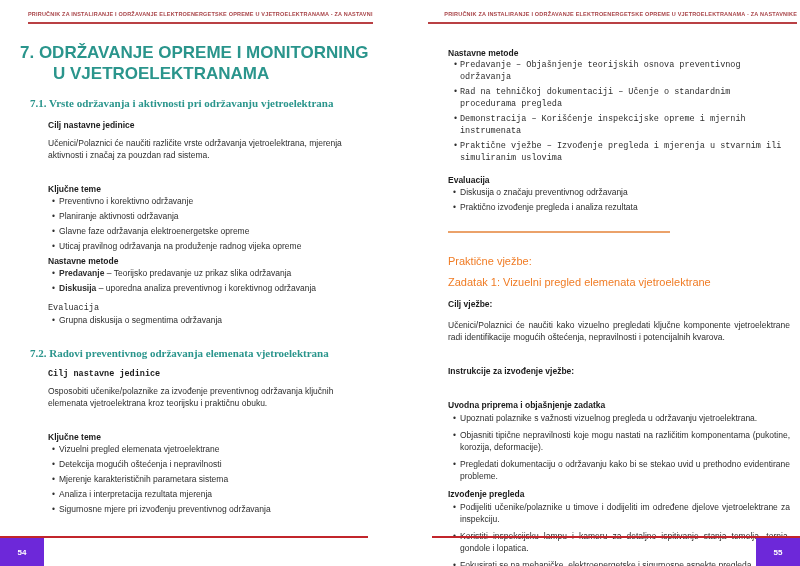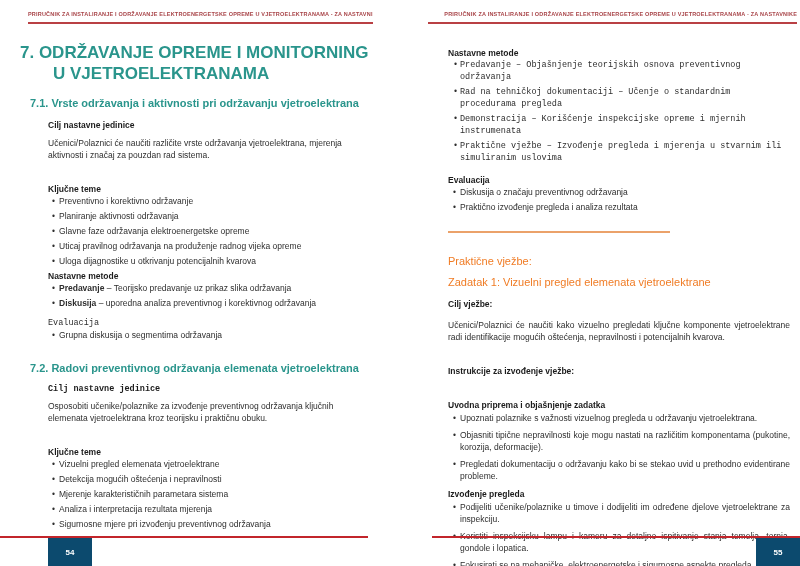--- a/index.html
+++ b/index.html
@@ -17,32 +17,32 @@
     letter-spacing:.2px;border-bottom:2px solid #b94044;padding-bottom:5px;white-space:nowrap;overflow:hidden;
   }
   .page-left .run-head{left:28px;right:27px;text-align:left;}
   .page-right .run-head{left:28px;right:3px;text-align:right;}
 
   
   .foot-line{position:absolute;top:536px;height:2px;background:#c2252b;}
   .page-left .foot-line{left:0;width:368px;}
   .page-right .foot-line{left:32px;right:0;}
   .page-num{
-    position:absolute;top:538px;width:44px;height:28px;background:#0c4a6e;color:#ffffff;
-    font-size:8px;font-weight:bold;display:flex;align-items:center;justify-content:center;margin-left:48px;
+    position:absolute;top:538px;width:44px;height:28px;background:#6d28d9;color:#ffffff;
+    font-size:8px;font-weight:bold;display:flex;align-items:center;justify-content:center;
   }
   .page-left .page-num{left:0;}
   .page-right .page-num{right:0;}
 
   
   .chapter-title{
     margin:42px 15px 0 20px;padding-left:33px;text-indent:-33px;
     color:#2a958c;font-size:17px;line-height:21px;font-weight:bold;
   }
-  .section-title{margin:0 26px 0 30px;color:#2a958c;font-size:11px;line-height:14px;font-weight:bold;}
+  .section-title{margin:0 26px 0 30px;color:#2a958c;font-size:11px;line-height:14px;font-weight:bold;font-family:Liberation Serif, serif;}
   .st-71{margin-top:12px;}
   .st-72{margin-top:20px;}
 
   .label{margin:0 26px 0 48px;font-size:8.5px;line-height:12px;font-weight:bold;color:#1c1c1c;}
   .label-reg{font-weight:normal;color:#2e2e2e;}
   .body{margin:0 27px 0 48px;font-size:8.5px;line-height:12px;}
 
   ul.bullets{list-style:none;margin:0 27px 0 52px;padding:0;font-size:8.5px;}
   ul.bullets li{position:relative;padding-left:7px;line-height:12px;margin-bottom:3px;}
   ul.bullets li::before{content:"\2022";position:absolute;left:0;top:0;}
@@ -79,21 +79,20 @@
 
     <p class="label mt9">Cilj nastavne jedinice</p>
     <p class="body mt6">Učenici/Polaznici će naučiti različite vrste održavanja vjetroelektrana, mjerenja aktivnosti i značaj za pouzdan rad sistema.</p>
 
     <p class="label mt7">Ključne teme</p>
     <ul class="bullets mt4">
       <li>Preventivno i korektivno održavanje</li>
       <li>Planiranje aktivnosti održavanja</li>
       <li>Glavne faze održavanja elektroenergetske opreme</li>
       <li>Uticaj pravilnog održavanja na produženje radnog vijeka opreme</li>
-      <li>Uloga dijagnostike u otkrivanju potencijalnih kvarova</li>
     </ul>
 
     <p class="label">Nastavne metode</p>
     <ul class="bullets mt4">
       <li><b>Predavanje</b><span> –  Teorijsko predavanje uz prikaz slika održavanja</span></li>
       <li><b>Diskusija</b><span> – uporedna analiza preventivnog i korektivnog održavanja</span></li>
     </ul>
 
     <p class="label label-reg mt8">Evaluacija</p>
     <ul class="bullets mt4">

